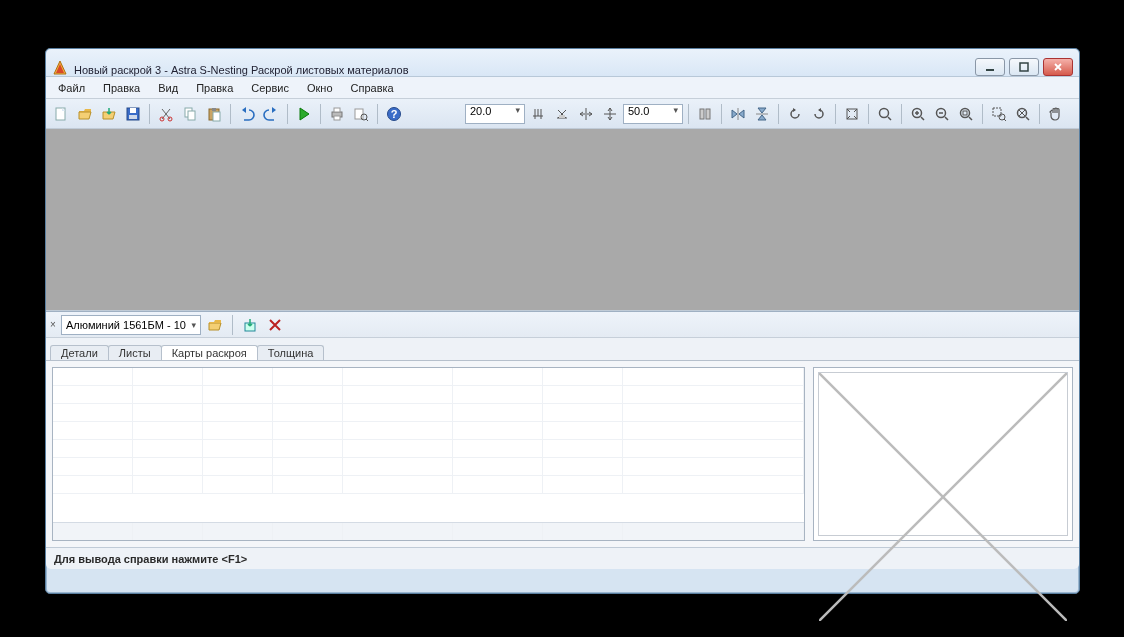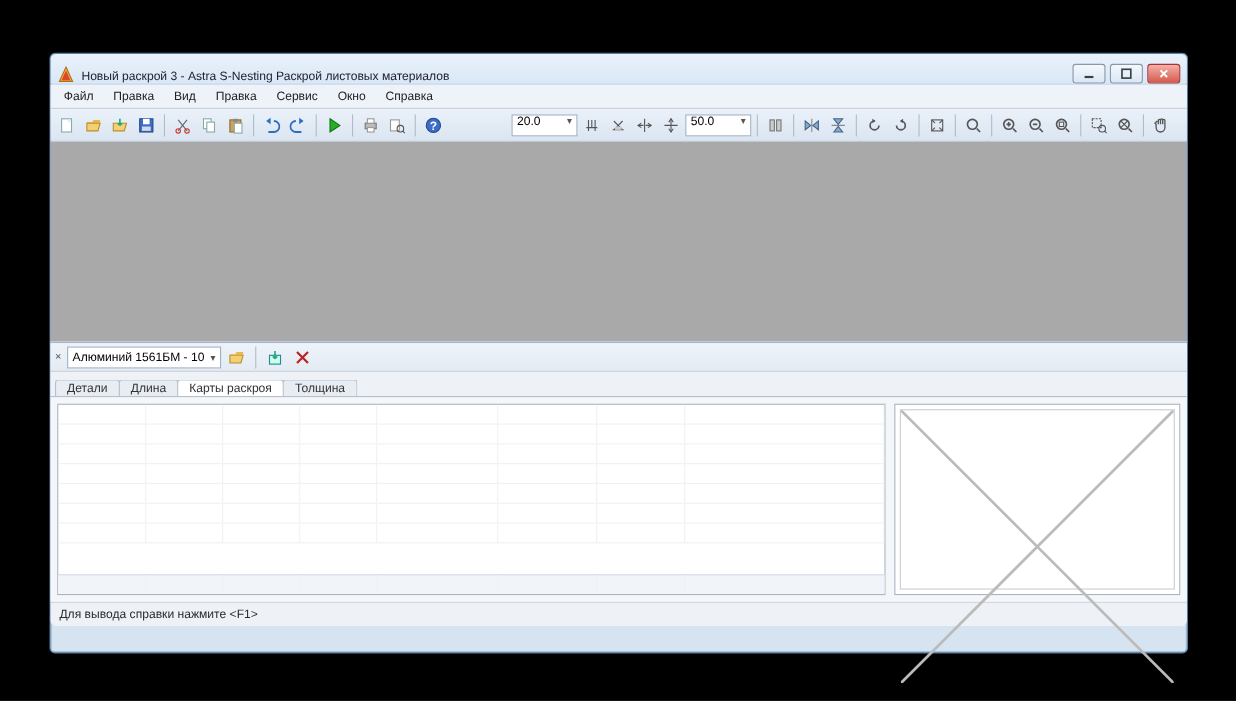--- a/index.html
+++ b/index.html
@@ -107,20 +107,21 @@
   .preview-inner{
     width:100%; height:100%; border:1px solid #c7ccd3; position:relative; background:#fff;
   }
   .preview-inner svg{position:absolute; inset:0;}
 
   
   .statusbar{
     height:22px; background:#eef2f7; display:flex; align-items:center; padding:0 8px;
     color:#2a2a2a; border-top:1px solid #c0cbd7;
     border-radius:0 0 5px 5px;
+    font-weight:bold;
   }
 
   
   .ic{ width:16px; height:16px;}
 </style>
 </head>
 <body>
 
 <div class="outer">
 
@@ -397,21 +398,21 @@
         </div>
       <div class="tbtn">
           <svg class="ic" viewBox="0 0 16 16">
             <path d="M3 3l10 10M13 3L3 13" stroke="#b22" stroke-width="2"></path>
           </svg>
         </div>
     </div>
 
     <div class="tabs">
       <div class="tab">Детали</div>
-      <div class="tab">Длина</div>
+      <div class="tab">Листы</div>
       <div class="tab active">Карты раскроя</div>
       <div class="tab">Толщина</div>
     </div>
 
     <div class="panel-body">
       <div class="grid-wrap">
         <div class="grid-rows">
           <div class="grid-row">
               <div class="gr-cell" style="width:80px"></div>
               <div class="gr-cell" style="width:70px"></div>

